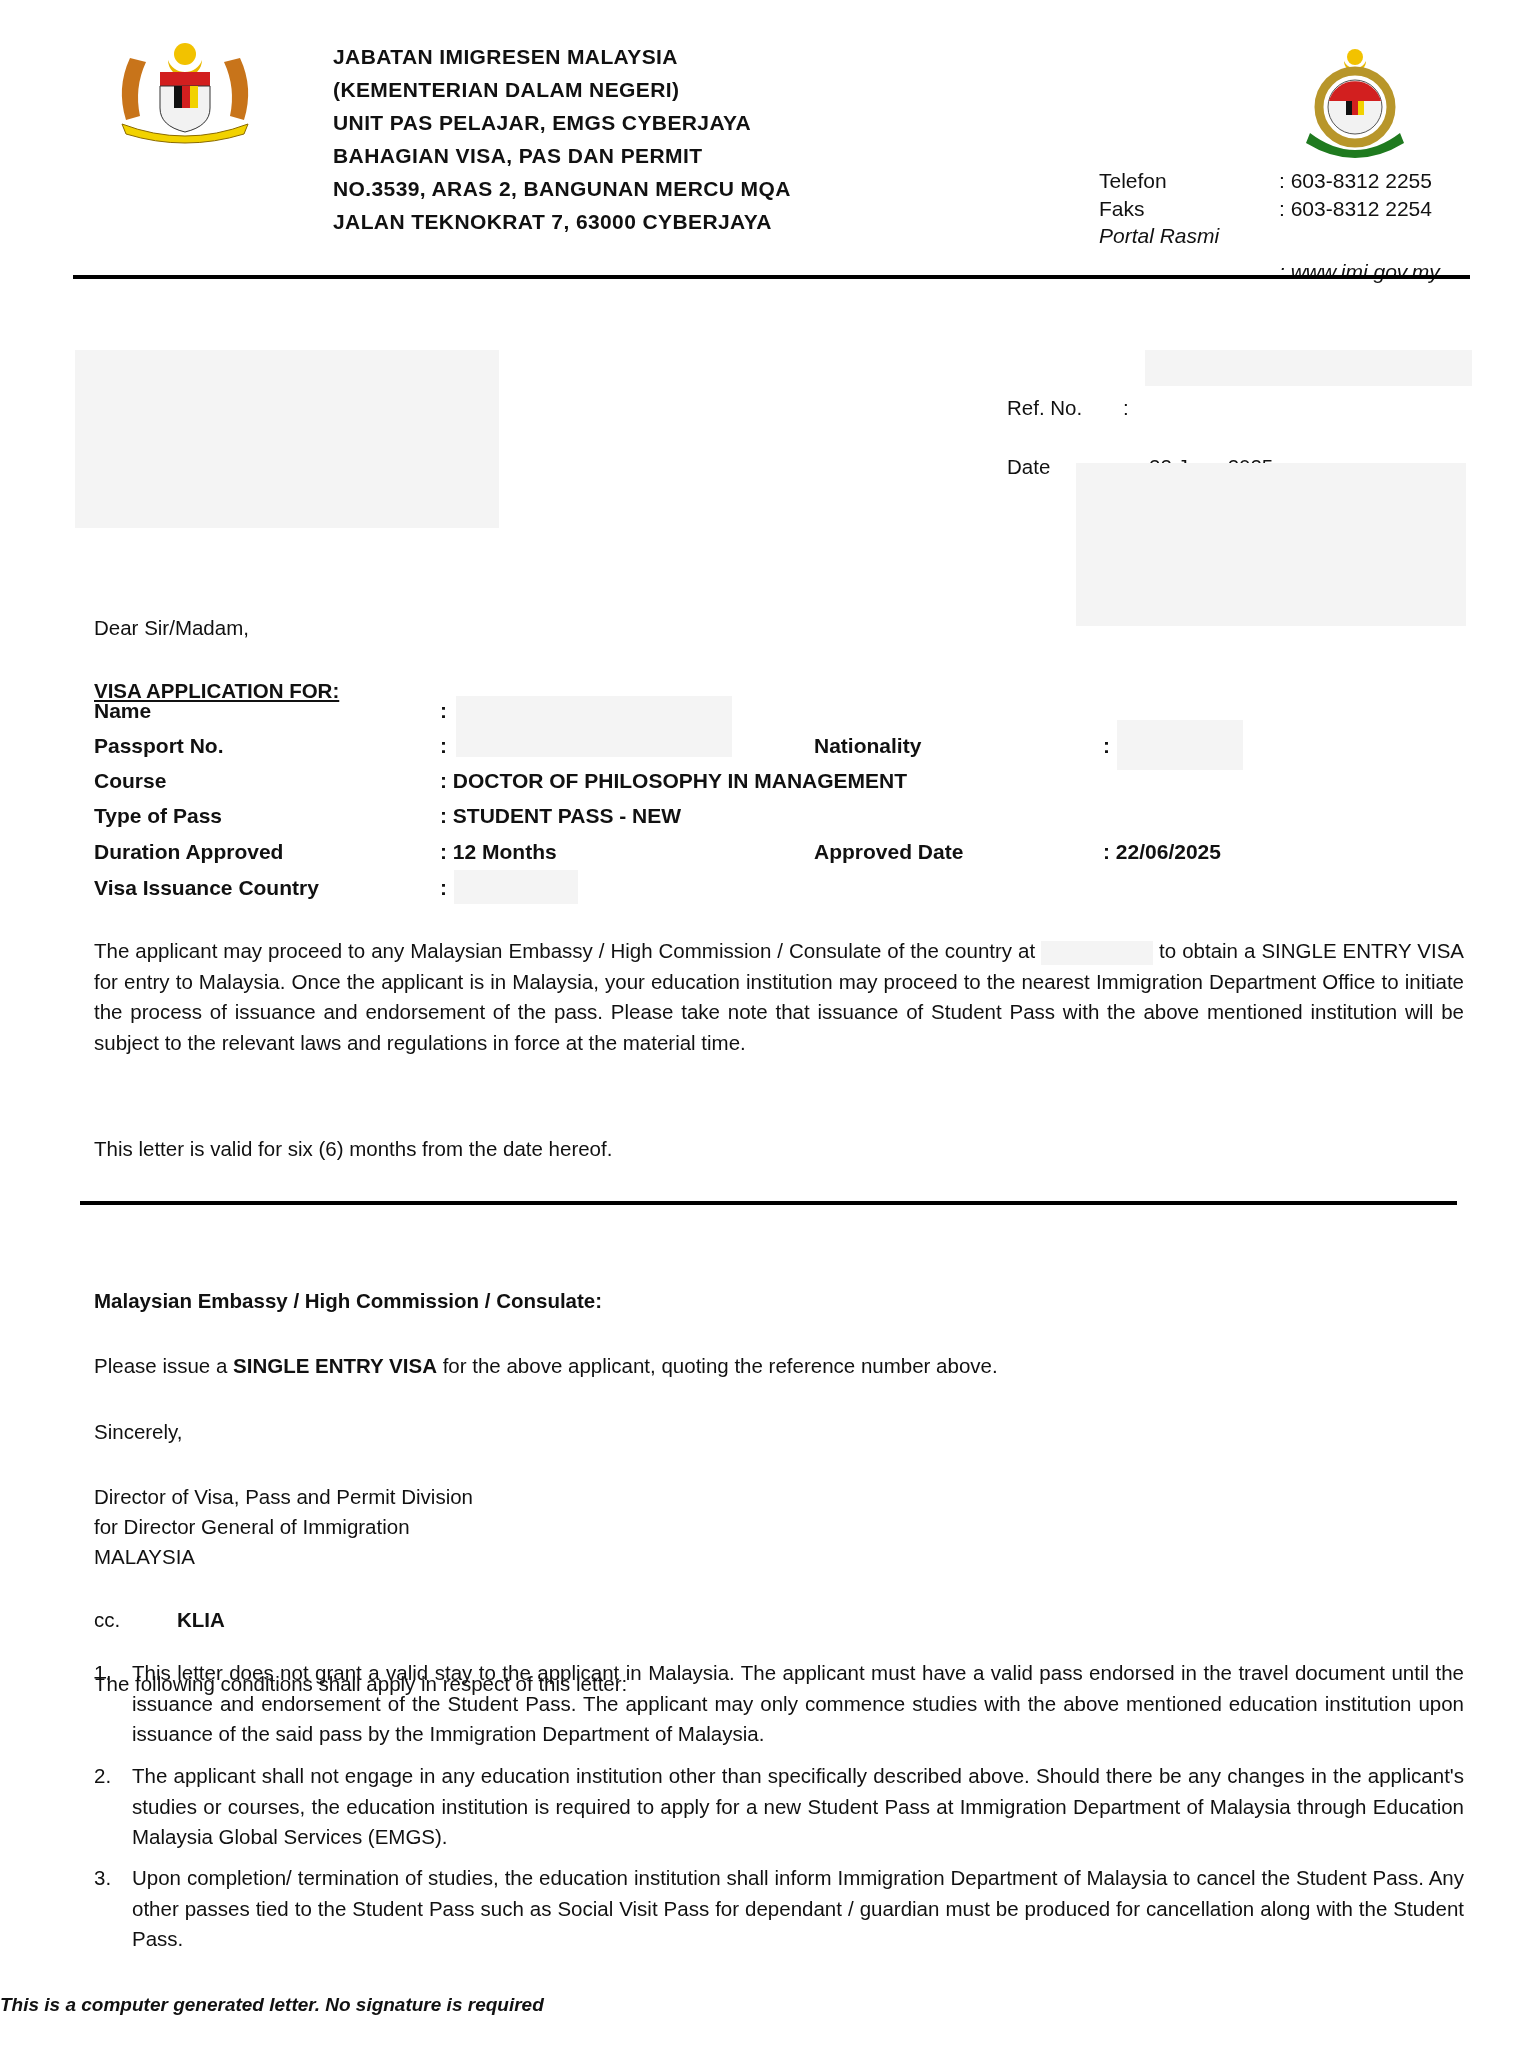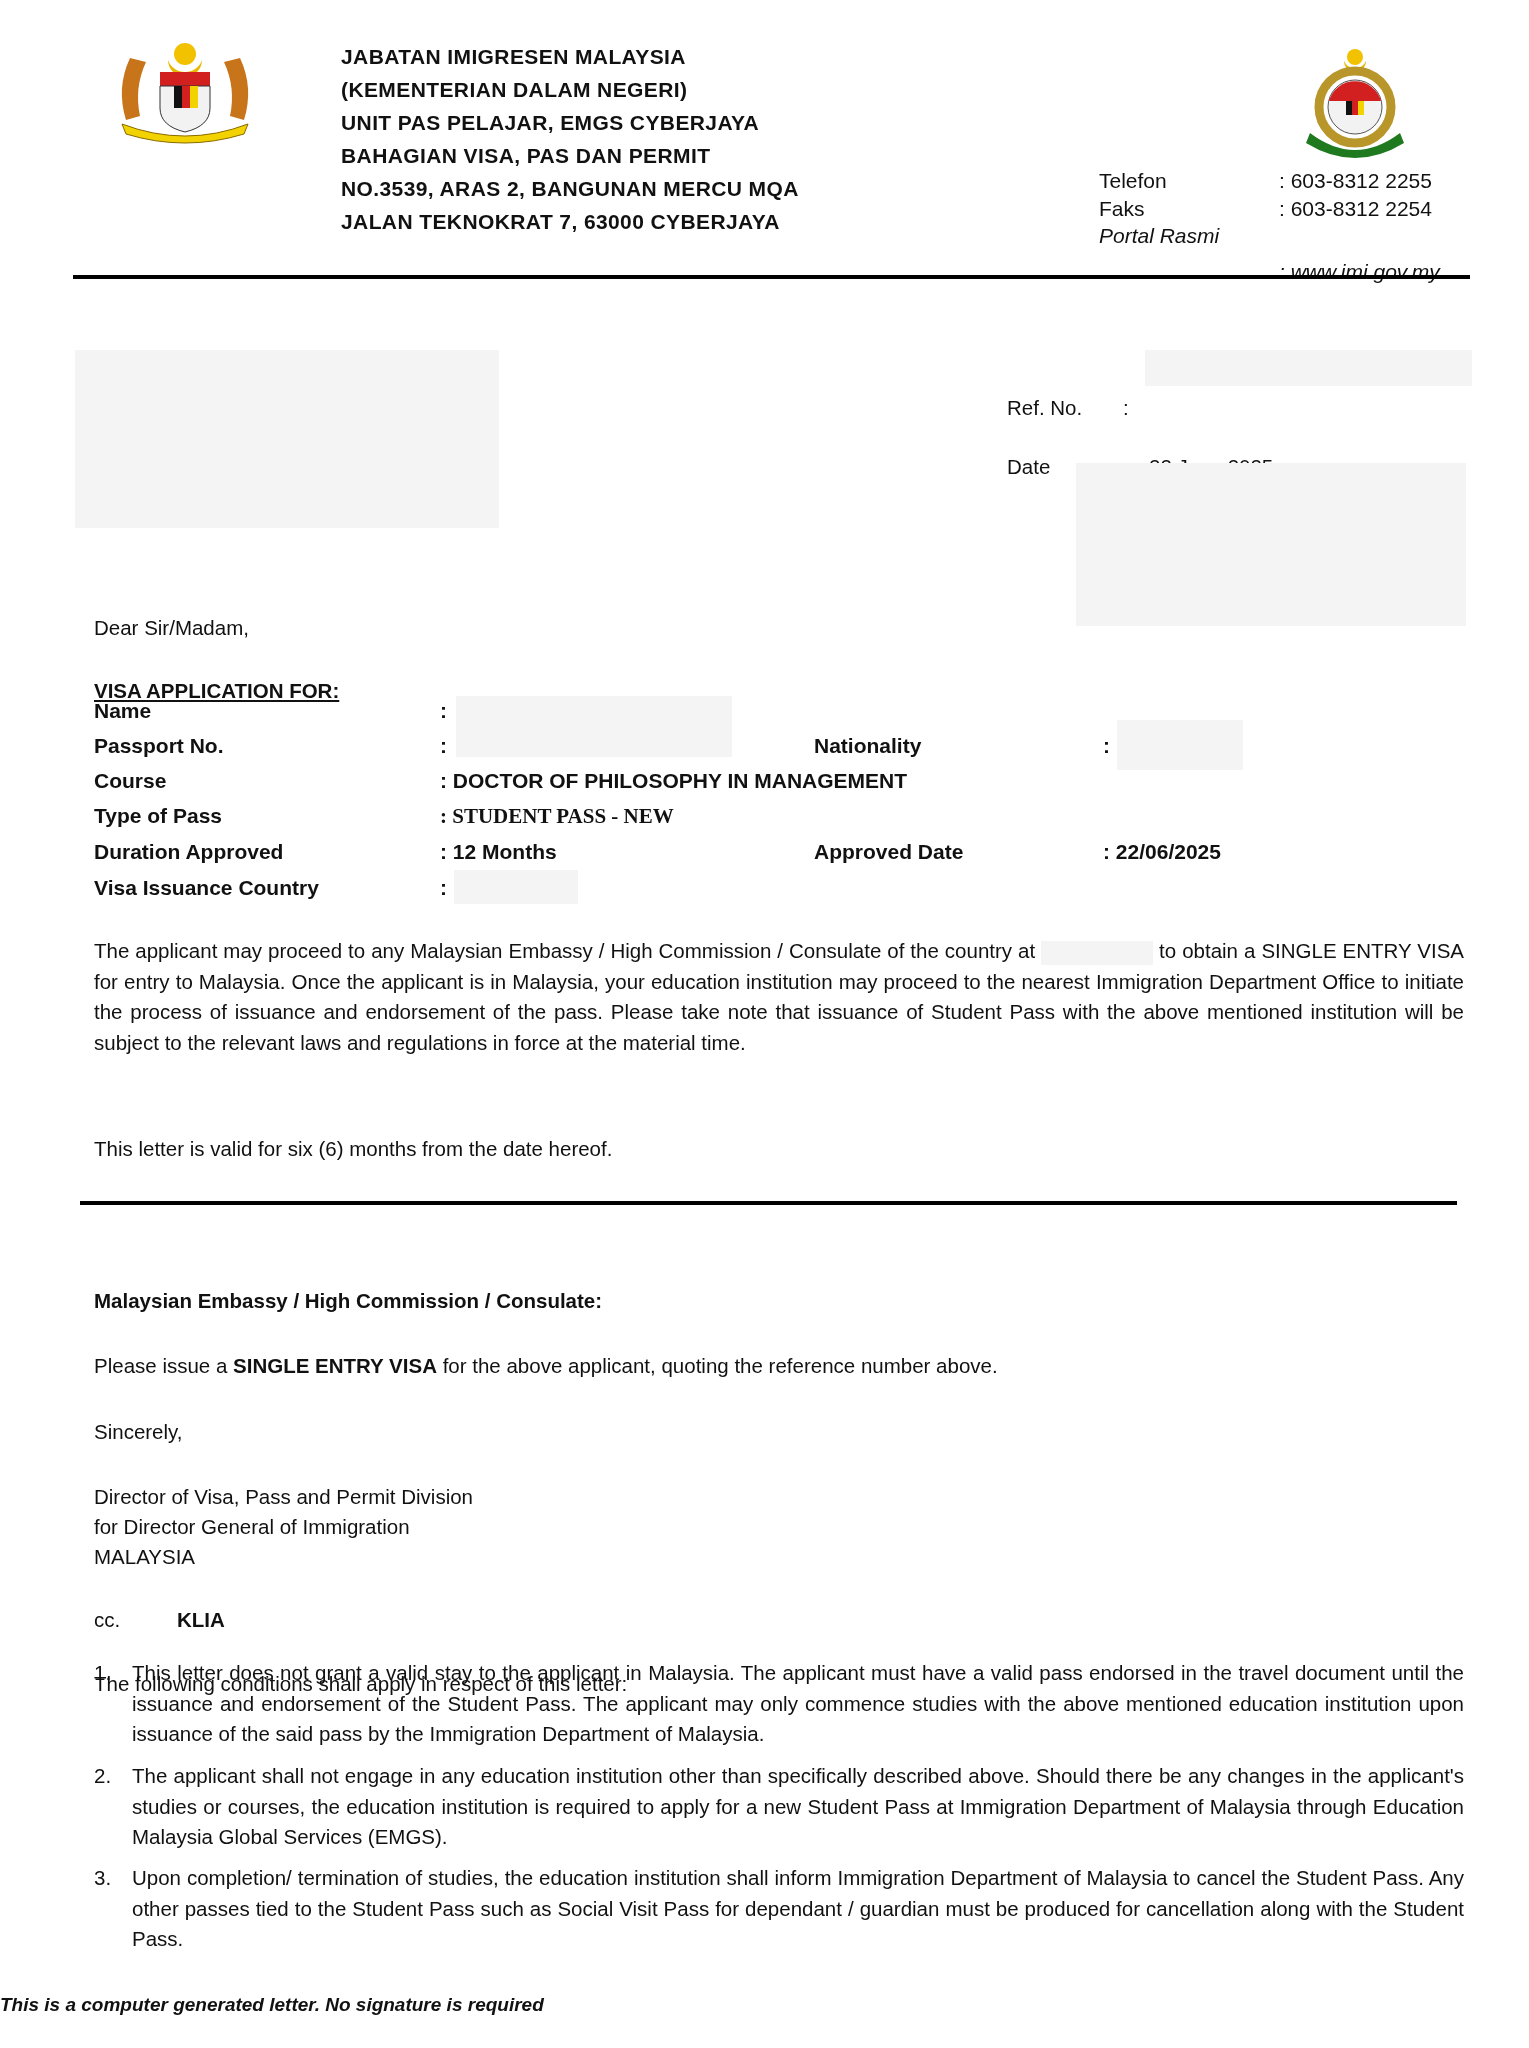--- a/index.html
+++ b/index.html
@@ -1,19 +1,19 @@
 <!DOCTYPE html>
 <html><head>
 <meta charset="utf-8">
 <style>
   html, body { margin:0; padding:0; background:#ffffff; }
   body { width:1529px; height:2048px; position:relative; overflow:hidden;
          font-family:"Liberation Sans", sans-serif; color:#111; }
   .abs { position:absolute; }
-  .hdr-line { font-weight:bold; font-size:21px; letter-spacing:0.4px; line-height:33px;margin-left:8px; }
+  .hdr-line { font-weight:bold; font-size:21px; letter-spacing:0.4px; line-height:33px; }
   .contact { font-size:21px; line-height:27.5px; }
   .redact { position:absolute; background:#f4f4f4; }
   .rule { position:absolute; background:#000; }
   .t20 { font-size:20.5px;margin-top:43px; }
   .bold { font-weight:bold; }
   .field-label { position:absolute; font-weight:bold; font-size:21px; }
   .field-val { position:absolute; font-weight:bold; font-size:21px; }
   .para { position:absolute; left:94px; width:1370px; font-size:20.5px; line-height:30.5px; text-align:justify; }
   .cond { position:absolute; left:94px; width:1370px; font-size:20.5px; line-height:30.5px; }
   .cond .num { position:absolute; left:0; top:0; }
@@ -100,21 +100,21 @@
 <div class="field-val" style="left:440px;top:734px;">:</div>
 
 <div class="field-label" style="left:814px;top:734px;">Nationality</div>
 <div class="field-val" style="left:1103px;top:734px;">:</div>
 <div class="redact" style="left:1117px;top:720px;width:126px;height:50px;"></div>
 
 <div class="field-label" style="left:94px;top:769px;">Course</div>
 <div class="field-val" style="left:440px;top:769px;">: DOCTOR OF PHILOSOPHY IN MANAGEMENT</div>
 
 <div class="field-label" style="left:94px;top:804px;">Type of Pass</div>
-<div class="field-val" style="left:440px;top:804px;font-family:Liberation Serif, serif;">: STUDENT PASS - NEW</div>
+<div class="field-val" style="left:440px;top:804px;">: STUDENT PASS - NEW</div>
 
 <div class="field-label" style="left:94px;top:840px;">Duration Approved</div>
 <div class="field-val" style="left:440px;top:840px;">: 12 Months</div>
 
 <div class="field-label" style="left:814px;top:840px;">Approved Date</div>
 <div class="field-val" style="left:1103px;top:840px;">: 22/06/2025</div>
 
 <div class="field-label" style="left:94px;top:876px;">Visa Issuance Country</div>
 <div class="field-val" style="left:440px;top:876px;">:</div>
 <div class="redact" style="left:454px;top:870px;width:124px;height:34px;"></div>

